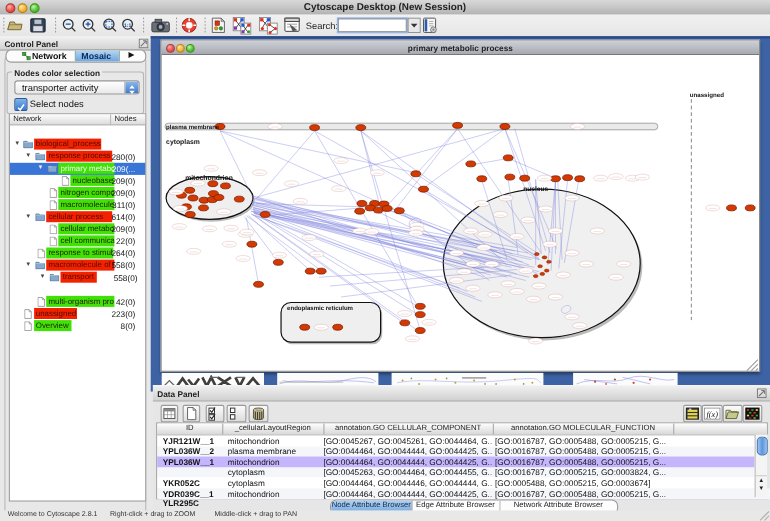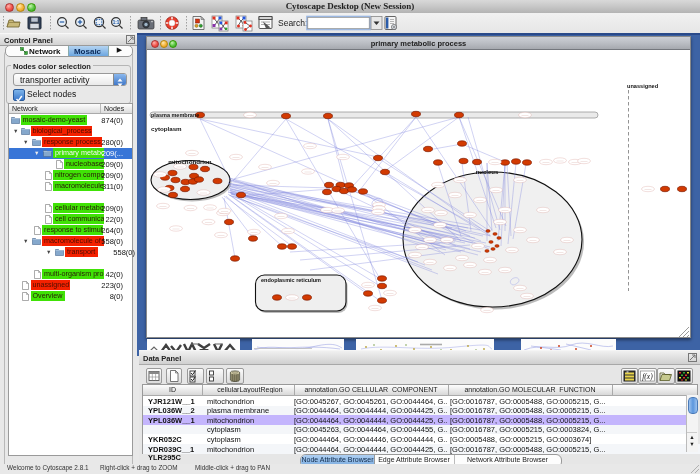--- a/index.html
+++ b/index.html
@@ -7,21 +7,21 @@
 </style></head><body>
 <div class="abs" style="left:0;top:0;width:700px;height:13px;
  background:linear-gradient(#d9d9d9,#c9c9c9 45%,#b3b3b3);border-bottom:1px solid #828282;">
  <div class="abs" style="left:5px;top:3px;width:7px;height:7px;border-radius:50%;
    background:radial-gradient(circle at 35% 30%,#ffb3ae,#f25148 55%,#c93a30);border:0.5px solid #a33;"></div>
  <div class="abs" style="left:16px;top:3px;width:7px;height:7px;border-radius:50%;
    background:radial-gradient(circle at 35% 30%,#ffe9b0,#f7b338 55%,#d6901f);border:0.5px solid #b8860b;"></div>
  <div class="abs" style="left:27px;top:3px;width:7px;height:7px;border-radius:50%;
    background:radial-gradient(circle at 35% 30%,#c6f3ae,#55c43e 55%,#34962a);border:0.5px solid #390;"></div>
  <div class="abs" style="left:0;top:1px;width:700px;text-align:center;font-size:9px;
-   font-weight:bold;color:#222;font-family:Liberation Serif, serif;">Cytoscape Desktop (New Session)</div>
+   font-weight:bold;color:#222;">Cytoscape Desktop (New Session)</div>
 </div>
 
 <div class="abs" style="left:0;top:13px;width:700px;height:20px;
  background:linear-gradient(#f1f1f1,#e6e6e6);border-bottom:1px solid #a0a0a0;"></div>
 <svg class="abs" style="left:0;top:13px;" width="700" height="20" viewBox="0 0 700 20">
  <g stroke="#9f9f9f" stroke-width="1" stroke-dasharray="1.5 1.5">
   <line x1="3.5" y1="3" x2="3.5" y2="17"></line>
       <line x1="50.5" y1="3" x2="50.5" y2="17"></line>
   <line x1="130.5" y1="3" x2="130.5" y2="17"></line>
       <line x1="160.5" y1="3" x2="160.5" y2="17"></line>
@@ -189,28 +189,20 @@
       </svg>
  </div>
  <div class="abs" style="left:27px;top:56px;font-size:8.5px;color:#111;">Select nodes</div>
 </div>
 <div class="abs" style="left:8px;top:103px;width:123px;height:351px;background:#fff;border:1px solid #9a9a9a;font-size:0;">
     <div class="abs" style="left:0;top:0;width:123px;height:9px;background:linear-gradient(#fdfdfd,#dcdcdc);border-bottom:1px solid #aaa;">
  <span class="abs" style="left:3px;top:0.5px;font-size:7px;color:#222;">Network</span>
  <span class="abs" style="left:95px;top:0.5px;font-size:7px;color:#222;">Nodes</span>
  <span class="abs" style="left:91px;top:0;width:1px;height:9px;background:#bbb;"></span>
     </div>
-    <div class="abs" style="left:0;top:10.5px;width:123px;height:11px;">
-      <svg class="abs" style="left:2px;top:1.5px" width="9" height="8" viewBox="0 0 9 8">
-<path d="M0.5 1.5 h3 l1 1 h4 v5 h-8 Z" fill="#85a8cc" stroke="#4a6a90" stroke-width="0.6"></path>
-<path d="M0.5 3 h8 v-0.7 h-8 Z" fill="#b0c8e0"></path>
-      </svg>
-      <span class="abs" style="left:11.5px;top:0.5px;width:64.5px;height:10px;line-height:10px;font-size:7.2px;background:#40e206;color:#2a1a08;white-space:nowrap;overflow:hidden;display:inline-block;padding-left:2px;">mosaic-demo-yeast</span>
-      <span class="abs" style="right:9px;top:1px;font-size:7.5px;color:#111;">874(0)</span>
-    </div>
     <div class="abs" style="left:0;top:21.5px;width:123px;height:11px;">
       <span class="abs" style="left:4px;top:2.2px;font-size:5.5px;color:#444;">▼</span>
       <svg class="abs" style="left:12px;top:1.5px" width="9" height="8" viewBox="0 0 9 8">
 <path d="M0.5 1.5 h3 l1 1 h4 v5 h-8 Z" fill="#85a8cc" stroke="#4a6a90" stroke-width="0.6"></path>
 <path d="M0.5 3 h8 v-0.7 h-8 Z" fill="#b0c8e0"></path>
       </svg>
       <span class="abs" style="left:21.5px;top:0.5px;width:59.5px;height:10px;line-height:10px;font-size:7.2px;background:#f42100;color:#4d0f00;white-space:nowrap;overflow:hidden;display:inline-block;padding-left:2px;">biological_process</span>
       <span class="abs" style="right:9px;top:1px;font-size:7.5px;color:#111;margin-top:20px;">651(0)</span>
     </div>
     <div class="abs" style="left:0;top:32.5px;width:123px;height:11px;">
@@ -248,20 +240,29 @@
       <span class="abs" style="right:9px;top:1px;font-size:7.5px;color:#111;">209(0)</span>
     </div>
     <div class="abs" style="left:0;top:76.5px;width:123px;height:11px;">
       <svg class="abs" style="left:36px;top:1px" width="7" height="9" viewBox="0 0 7 9">
 <path d="M0.5 0.5 h4 l2 2 v6 h-6 Z" fill="#fff" stroke="#888" stroke-width="0.7"></path>
 <path d="M4.5 0.5 v2 h2 Z" fill="#ddd" stroke="#888" stroke-width="0.5"></path>
       </svg>
       <span class="abs" style="left:44px;top:0.5px;width:49px;height:10px;line-height:10px;font-size:7.2px;background:#40e206;color:#2a1a08;white-space:nowrap;overflow:hidden;display:inline-block;padding-left:2px;">macromolecule m</span>
       <span class="abs" style="right:9px;top:1px;font-size:7.5px;color:#111;">311(0)</span>
     </div>
+    <div class="abs" style="left:0;top:87.5px;width:123px;height:11px;">
+      <span class="abs" style="left:14px;top:2.2px;font-size:5.5px;color:#444;">▼</span>
+      <svg class="abs" style="left:23px;top:1.5px" width="9" height="8" viewBox="0 0 9 8">
+<path d="M0.5 1.5 h3 l1 1 h4 v5 h-8 Z" fill="#85a8cc" stroke="#4a6a90" stroke-width="0.6"></path>
+<path d="M0.5 3 h8 v-0.7 h-8 Z" fill="#b0c8e0"></path>
+      </svg>
+      <span class="abs" style="left:33px;top:0.5px;width:58px;height:10px;line-height:10px;font-size:7.2px;background:#f42100;color:#4d0f00;white-space:nowrap;overflow:hidden;display:inline-block;padding-left:2px;">cellular process</span>
+      <span class="abs" style="right:9px;top:1px;font-size:7.5px;color:#111;">614(0)</span>
+    </div>
     <div class="abs" style="left:0;top:98.5px;width:123px;height:11px;">
       <svg class="abs" style="left:36px;top:1px" width="7" height="9" viewBox="0 0 7 9">
 <path d="M0.5 0.5 h4 l2 2 v6 h-6 Z" fill="#fff" stroke="#888" stroke-width="0.7"></path>
 <path d="M4.5 0.5 v2 h2 Z" fill="#ddd" stroke="#888" stroke-width="0.5"></path>
       </svg>
       <span class="abs" style="left:44px;top:0.5px;width:49px;height:10px;line-height:10px;font-size:7.2px;background:#40e206;color:#2a1a08;white-space:nowrap;overflow:hidden;display:inline-block;padding-left:2px;">cellular metabol</span>
       <span class="abs" style="right:9px;top:1px;font-size:7.5px;color:#111;">209(0)</span>
     </div>
     <div class="abs" style="left:0;top:109.5px;width:123px;height:11px;">
       <svg class="abs" style="left:36px;top:1px" width="7" height="9" viewBox="0 0 7 9">
@@ -281,21 +282,21 @@
     </div>
     <div class="abs" style="left:0;top:131.5px;width:123px;height:11px;">
       <span class="abs" style="left:14px;top:2.2px;font-size:5.5px;color:#444;">▼</span>
       <svg class="abs" style="left:23px;top:1.5px" width="9" height="8" viewBox="0 0 9 8">
 <path d="M0.5 1.5 h3 l1 1 h4 v5 h-8 Z" fill="#85a8cc" stroke="#4a6a90" stroke-width="0.6"></path>
 <path d="M0.5 3 h8 v-0.7 h-8 Z" fill="#b0c8e0"></path>
       </svg>
       <span class="abs" style="left:33px;top:0.5px;width:60px;height:10px;line-height:10px;font-size:7.2px;background:#f42100;color:#4d0f00;white-space:nowrap;overflow:hidden;display:inline-block;padding-left:2px;">macromolecule of lo</span>
       <span class="abs" style="right:9px;top:1px;font-size:7.5px;color:#111;">558(0)</span>
     </div>
-    <div class="abs" style="left:12px;top:142.5px;width:123px;height:11px;">
+    <div class="abs" style="left:2px;top:142.5px;width:123px;height:11px;">
       <span class="abs" style="left:25px;top:2.2px;font-size:5.5px;color:#444;">▼</span>
       <svg class="abs" style="left:34px;top:1.5px" width="9" height="8" viewBox="0 0 9 8">
 <path d="M0.5 1.5 h3 l1 1 h4 v5 h-8 Z" fill="#85a8cc" stroke="#4a6a90" stroke-width="0.6"></path>
 <path d="M0.5 3 h8 v-0.7 h-8 Z" fill="#b0c8e0"></path>
       </svg>
       <span class="abs" style="left:44px;top:0.5px;width:30.5px;height:10px;line-height:10px;font-size:7.2px;background:#f42100;color:#4d0f00;white-space:nowrap;overflow:hidden;display:inline-block;padding-left:2px;">transport</span>
       <span class="abs" style="right:9px;top:1px;font-size:7.5px;color:#111;">558(0)</span>
     </div>
     <div class="abs" style="left:0;top:164.5px;width:123px;height:11px;">
       <svg class="abs" style="left:25px;top:1px" width="7" height="9" viewBox="0 0 7 9">

